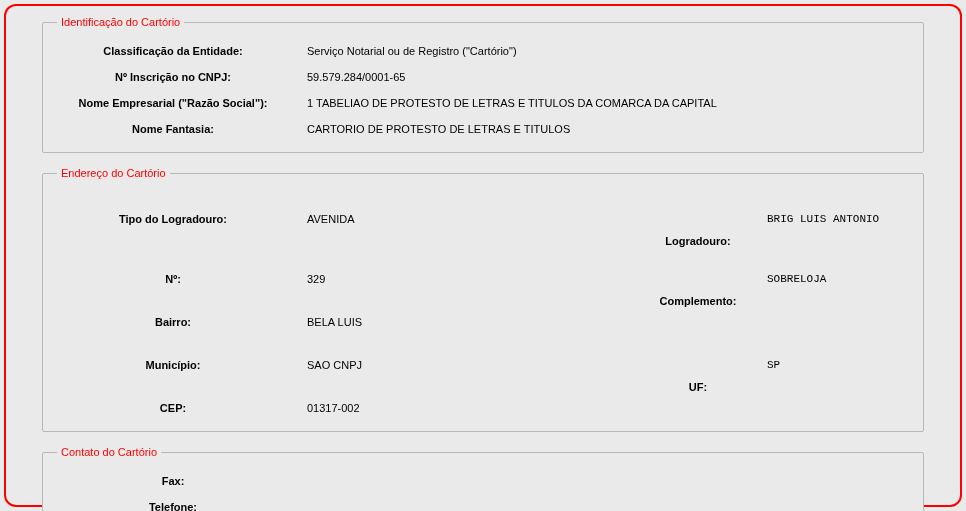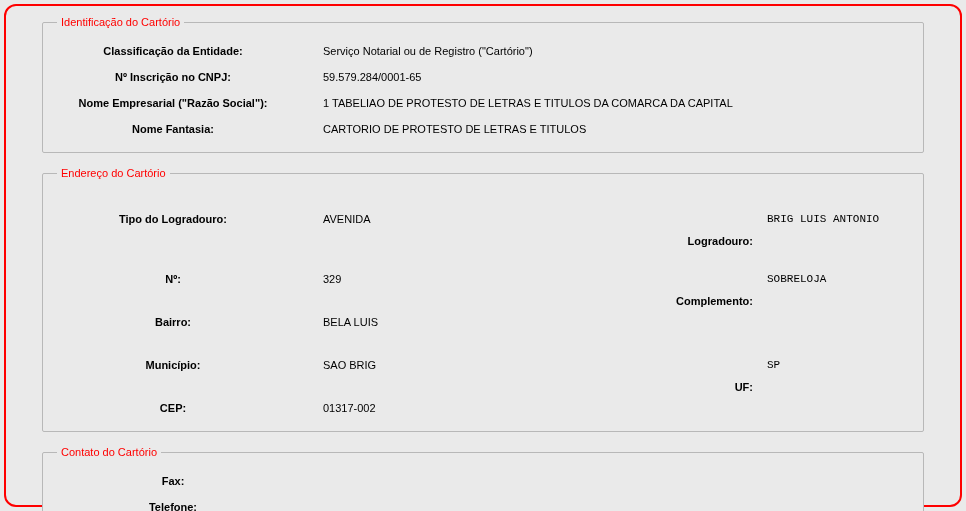--- a/index.html
+++ b/index.html
@@ -39,25 +39,24 @@
     }
     .lbl {
       width: 250px;
       text-align: center;
       font-weight: bold;
       padding-right: 10px;
     }
     .val {
       flex: 1;
       padding-left: 4px;
-      margin-left: 16px;
     }
     .lbl2 {
       width: 120px;
-      text-align: right;
+      text-align: center;
       font-weight: bold;
       padding-right: 10px;
       margin-top: 44px;
     }
     .val2 {
       width: 150px;
       padding-left: 4px;
       font-family: Liberation Mono, monospace;
     }
     .btnbar {
@@ -113,21 +112,21 @@
       <div class="val">329</div>
       <div class="lbl2">Complemento:</div>
       <div class="val2">SOBRELOJA</div>
     </div>
     <div class="row">
       <div class="lbl">Bairro:</div>
       <div class="val">BELA LUIS</div>
     </div>
     <div class="row">
       <div class="lbl">Município:</div>
-      <div class="val">SAO BRIG</div>
+      <div class="val">SAO CNPJ</div>
       <div class="lbl2">UF:</div>
       <div class="val2">SP</div>
     </div>
     <div class="row">
       <div class="lbl">CEP:</div>
       <div class="val">01317-002</div>
     </div>
   </fieldset>
 
   <fieldset>

